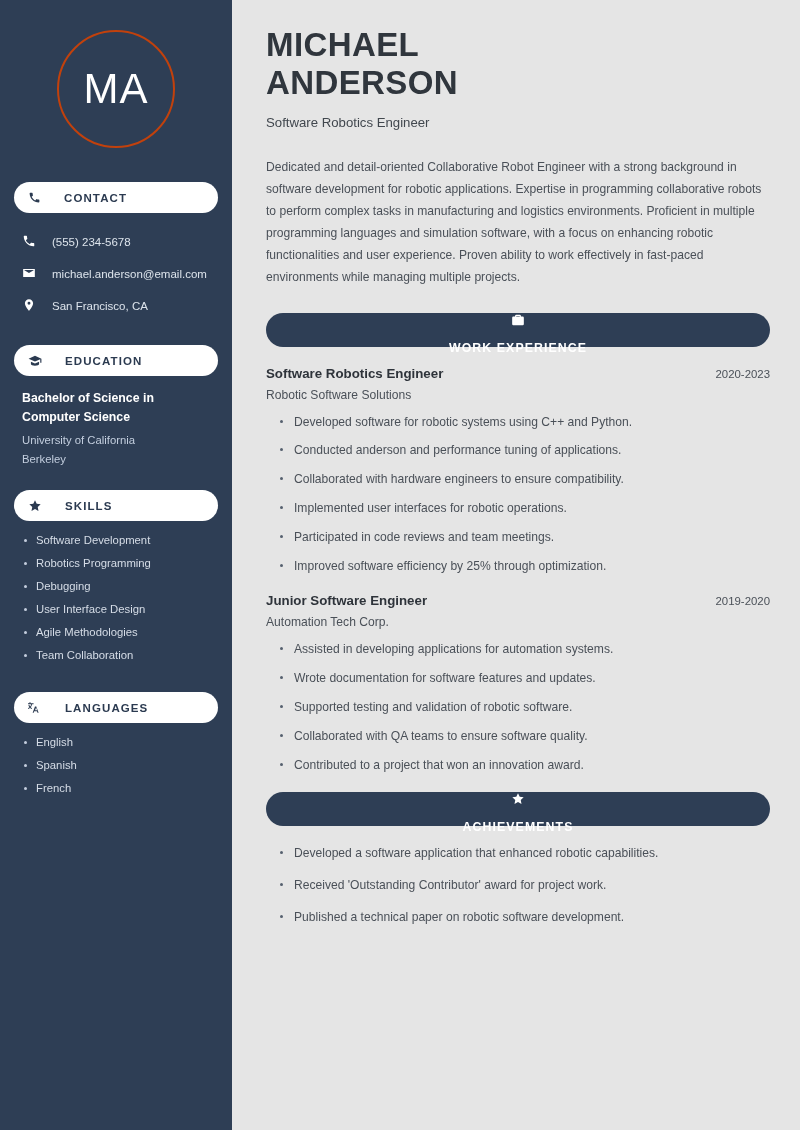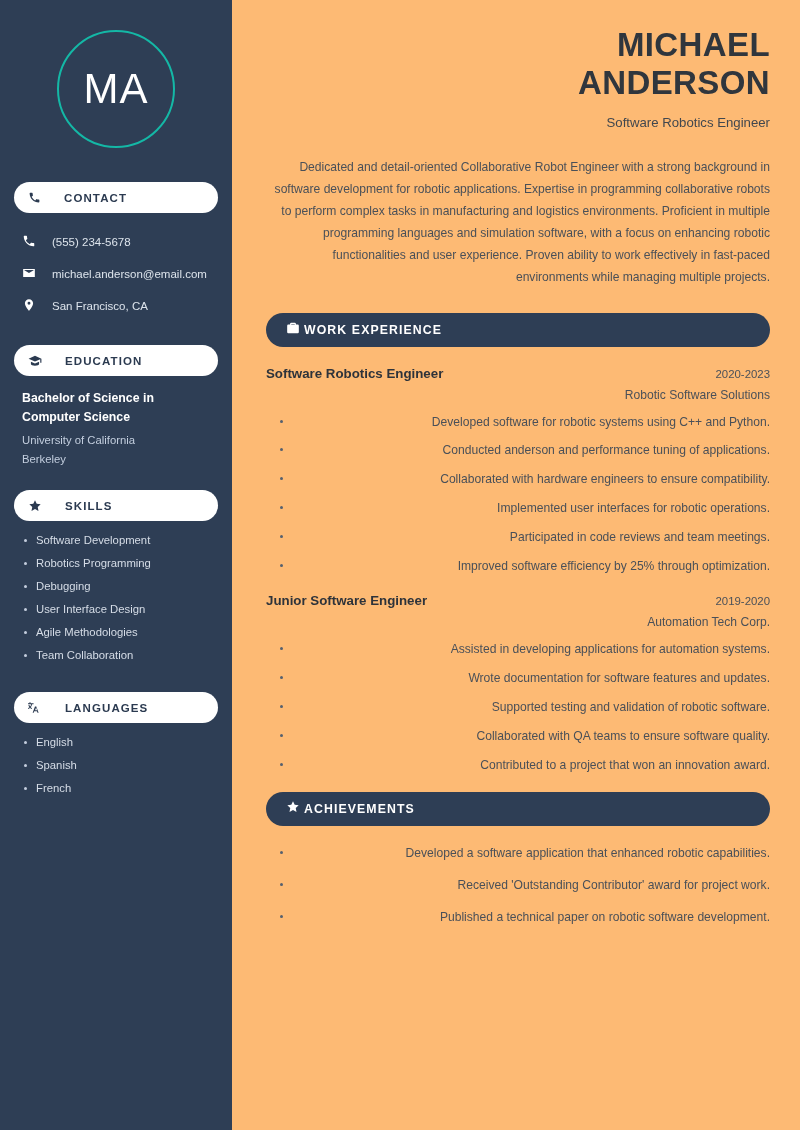--- a/index.html
+++ b/index.html
@@ -25,21 +25,21 @@
     display: flex;
     flex-direction: column;
   }
   .avatar-wrap {
     display: flex; justify-content: center;
     margin-top: 4px; margin-bottom: 34px;
   }
   .avatar {
     width: 118px; height: 118px;
     border-radius: 50%;
-    border: 2px solid #14b8a6;
+    border: 2px solid #c2410c;
     display: flex; align-items: center; justify-content: center;
     color: #ffffff;
     font-size: 42px;
     font-weight: 400;
     letter-spacing: 1px;
   }
 
   .pill {
     background: #ffffff;
     border-radius: 999px;
@@ -100,23 +100,22 @@
     position: absolute;
     left: 2px; top: 5px;
     width: 3px; height: 3px;
     border-radius: 50%;
     background: #c4cede;
   }
 
   
   .main {
     flex: 1;
-    background: #fdba74;
+    background: #e5e5e5;
     padding: 26px 30px 4px 34px;
-    text-align: right;
   }
   .name {
     color: #30363d;
     font-size: 33px;
     font-weight: bold;
     line-height: 1.16;
     letter-spacing: 0.4px;
   }
   .job-title {
     color: #41474e;
@@ -131,22 +130,23 @@
     margin-bottom: 25px;
     max-width: 505px;
   }
 
   .section-bar {
     background: #2e3e55;
     border-radius: 999px;
     height: 34px;
     display: flex; align-items: center;
     padding: 0 20px;
-    gap: 4px;
+    gap: 10px;
     margin-bottom: 19px;
+    flex-direction: column;
   }
   .section-bar .bar-label {
     color: #ffffff;
     font-size: 12.3px;
     font-weight: bold;
     letter-spacing: 1.1px;
   }
   .section-bar .ico { fill: #ffffff; }
 
   .job { margin-bottom: 18px; }

